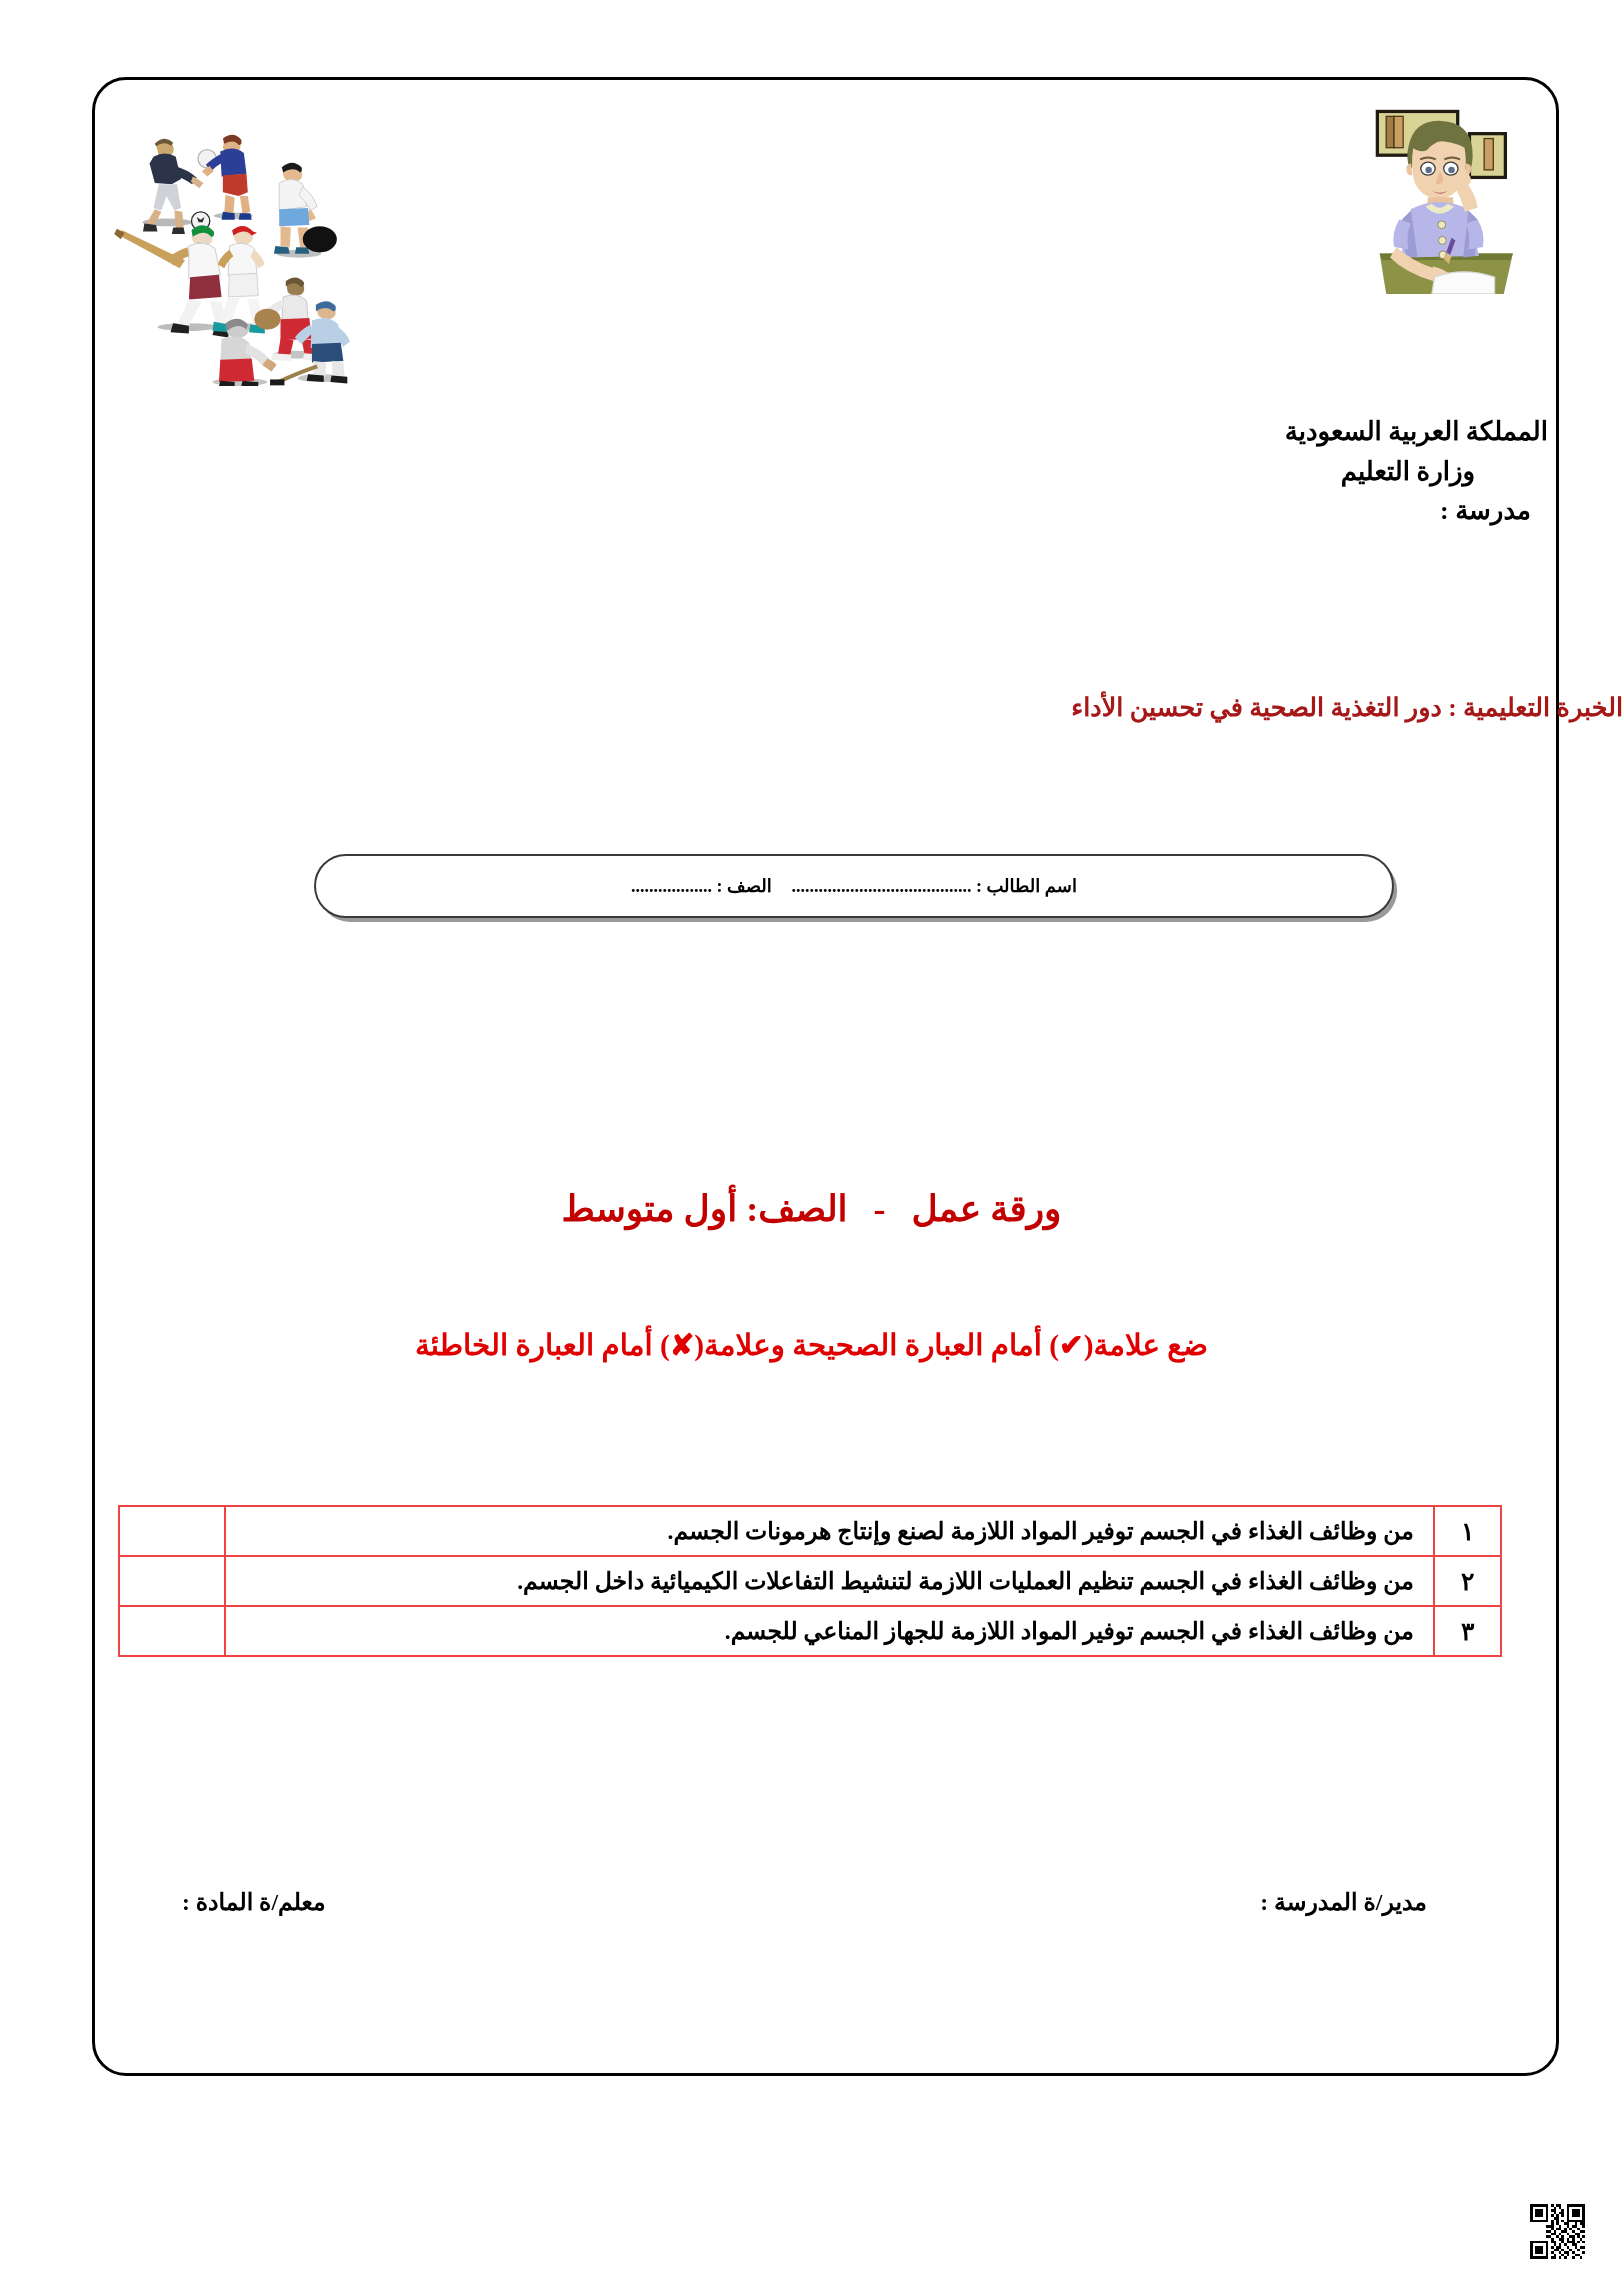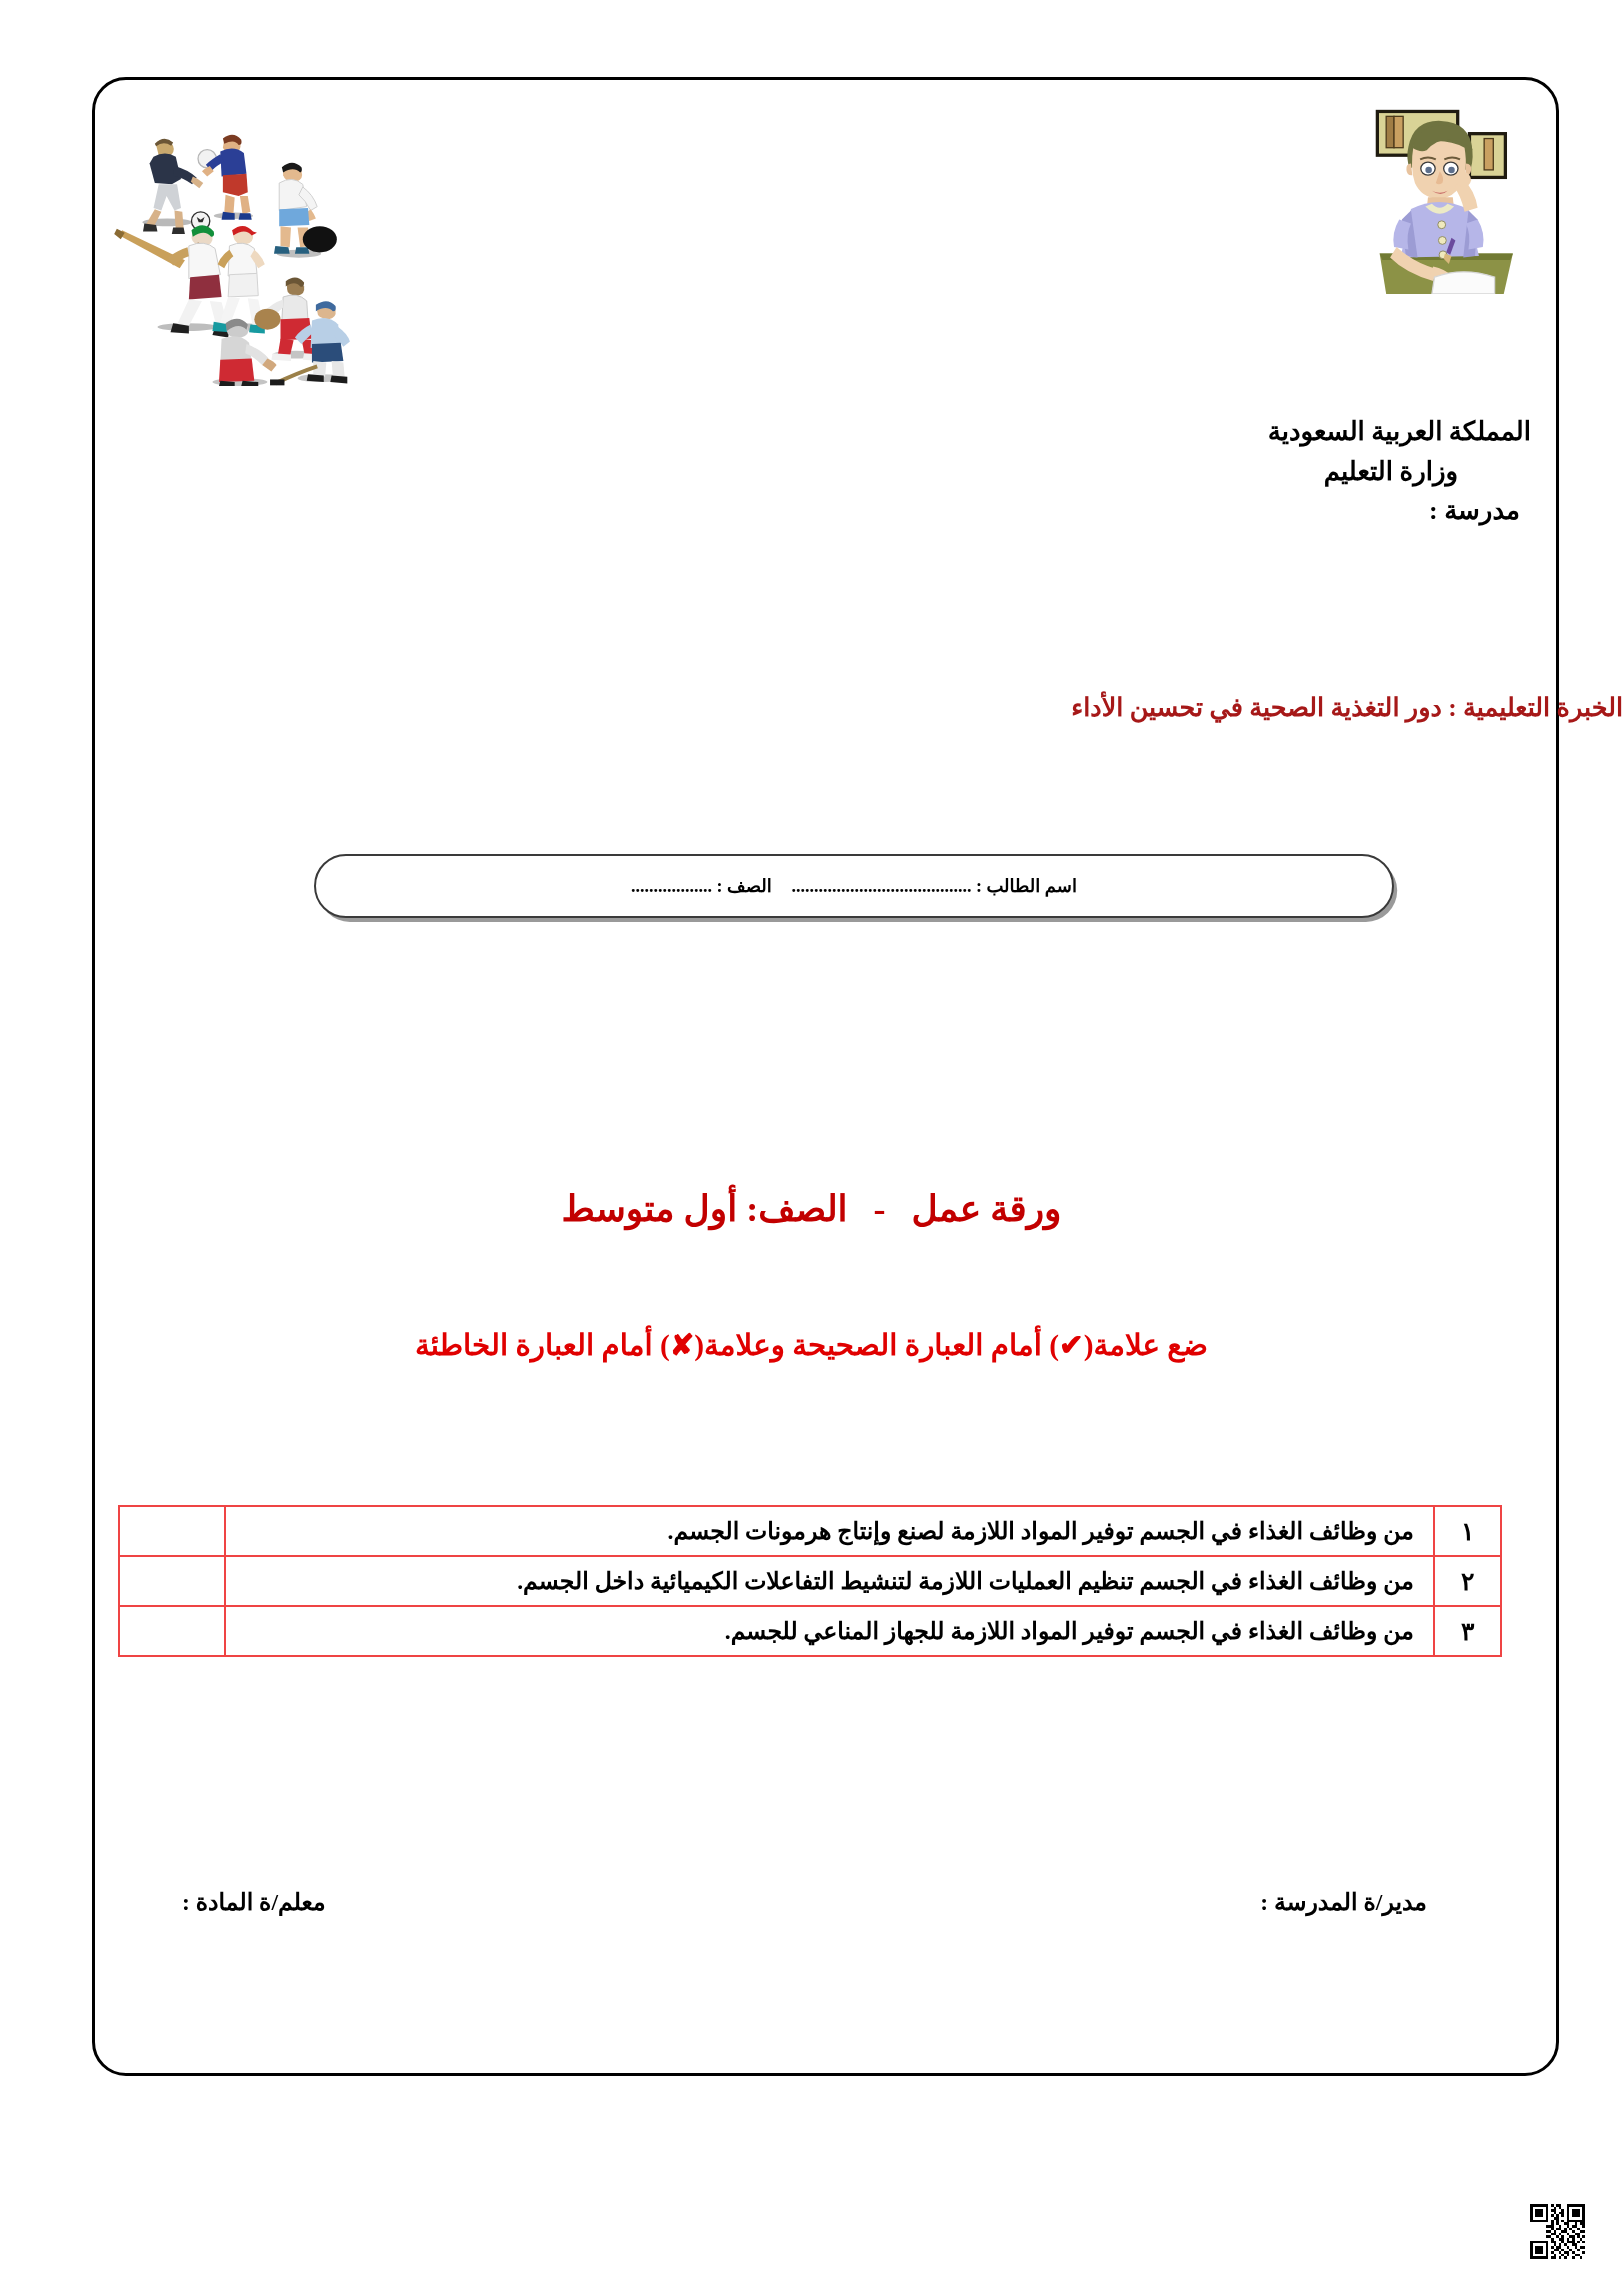--- a/index.html
+++ b/index.html
@@ -24,34 +24,34 @@
     height: 1999px;
     border: 3.3px solid #000000;
     border-radius: 34px;
     box-sizing: border-box;
     background: #ffffff;
   }
 
   
   .header-lines {
     position: absolute;
-    right: 92px;
+    right: 75px;
     top: 412px;
     text-align: center;
     line-height: 1.52;
     font-size: 26px;
     font-weight: bold;
     color: #000000;
     font-family: "Liberation Serif", "DejaVu Serif", serif;
     white-space: nowrap;
   }
   .header-lines div { display: block; }
   .hdr-kingdom { }
   .hdr-ministry { margin-right: 17px; }
-  .hdr-school   { margin-right: 11px; text-align: right; }
+  .hdr-school   { margin-right: 17px; text-align: right; }
 
   
   .experience-line {
     position: absolute;
     left: 0; right: 0;
     top: 692px;
     text-align: right;
     font-size: 25.5px;
     font-weight: bold;
     color: #a61818;

